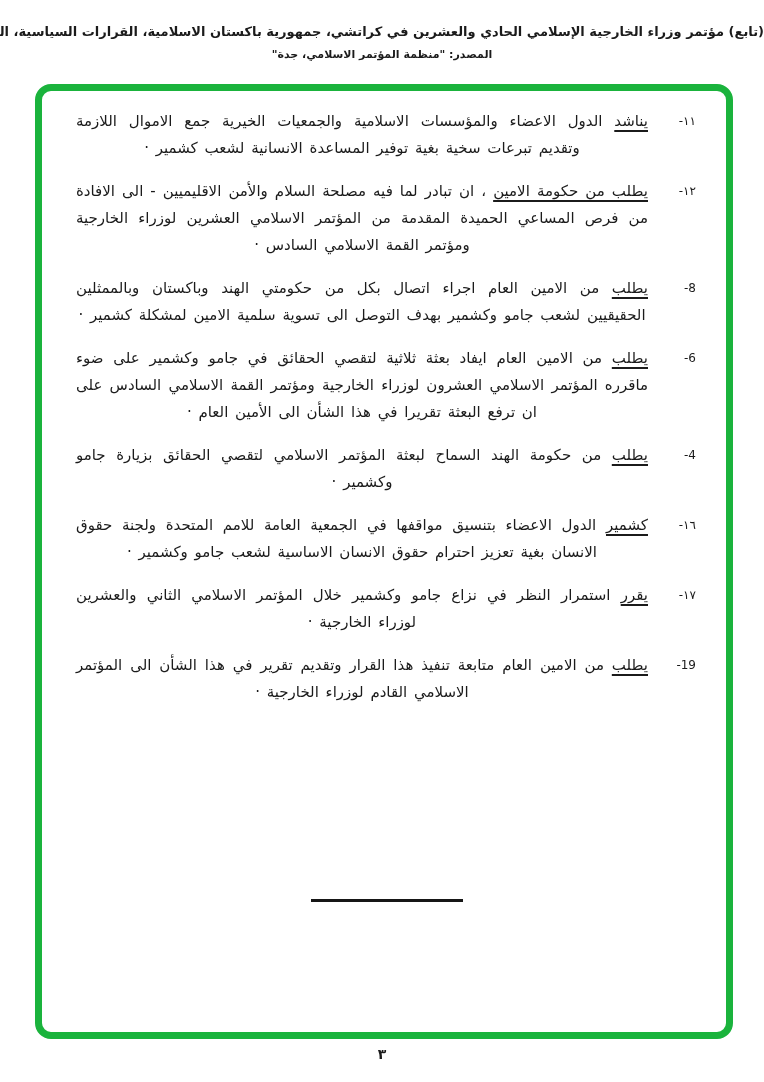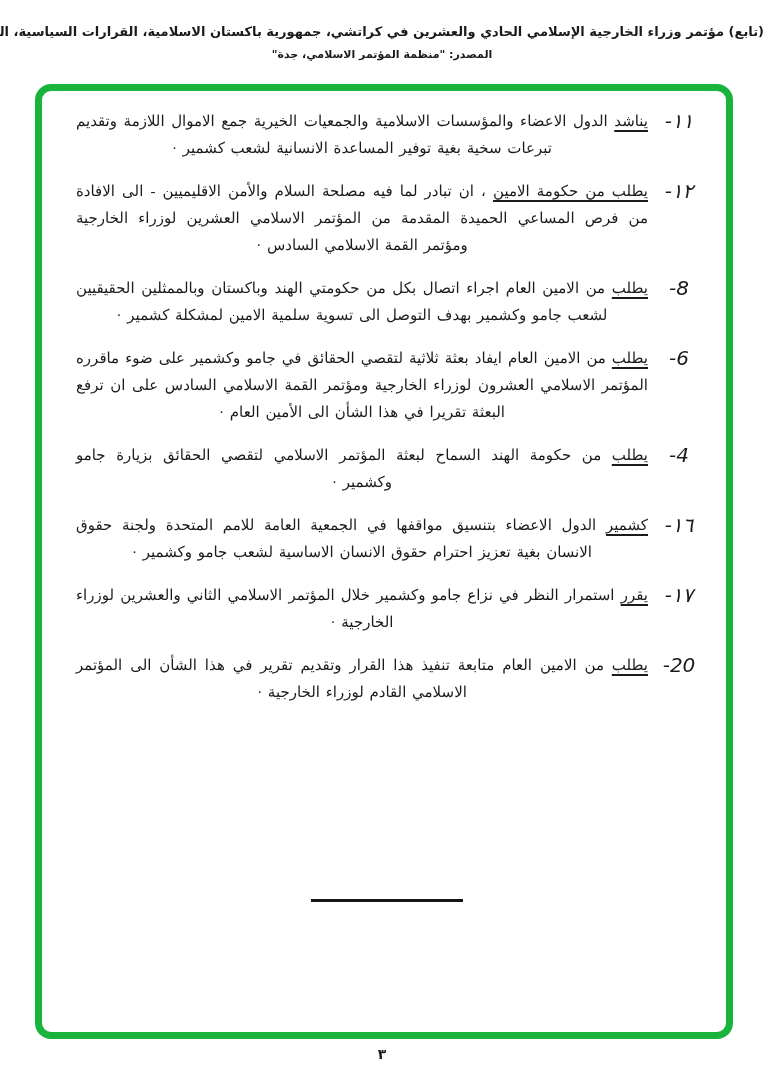--- a/index.html
+++ b/index.html
@@ -30,32 +30,30 @@
   }
 
   
   .content {
     position: absolute; left: 76px; top: 108px; width: 620px;
     direction: rtl;
   }
   .item { display: flex; gap: 14px; margin-bottom: 16px; direction: rtl; }
   .item-number {
     flex: 0 0 34px;
-    font-size: 20px; line-height: 27px;
-    text-align: center;
+    font-size: 12px; line-height: 27px;
+    text-align: right;
     white-space: nowrap;
-    font-style: italic;
   }
   .item-text {
     flex: 1;
     font-size: 15px; line-height: 27px;
     text-align: justify;
     text-align-last: center;
     word-spacing: 2px;
-    font-family: Liberation Serif, serif;
   }
   .lead {
     text-decoration: underline;
     text-underline-offset: 4px;
     text-decoration-thickness: 1.5px;
   }
 
   
   .divider {
     position: absolute; left: 311px; top: 899px;
@@ -113,21 +111,21 @@
       <div class="item-number">١٦-</div>
       <div class="item-text"><span class="lead">كشمير</span> <span>الدول الاعضاء بتنسيق مواقفها في الجمعية العامة للامم المتحدة ولجنة حقوق الانسان بغية تعزيز احترام حقوق الانسان الاساسية لشعب جامو وكشمير ·</span></div>
     </div>
 
     <div class="item">
       <div class="item-number">١٧-</div>
       <div class="item-text"><span class="lead">يقرر</span> <span>استمرار النظر في نزاع جامو وكشمير خلال المؤتمر الاسلامي الثاني والعشرين لوزراء الخارجية ·</span></div>
     </div>
 
     <div class="item">
-      <div class="item-number">20-</div>
+      <div class="item-number">19-</div>
       <div class="item-text"><span class="lead">يطلب</span> <span>من الامين العام متابعة تنفيذ هذا القرار وتقديم تقرير في هذا الشأن الى المؤتمر الاسلامي القادم لوزراء الخارجية ·</span></div>
     </div>
 
   </div>
 
   <div class="divider"></div>
 
   <div class="page-number">٣</div>
 
 </div>

